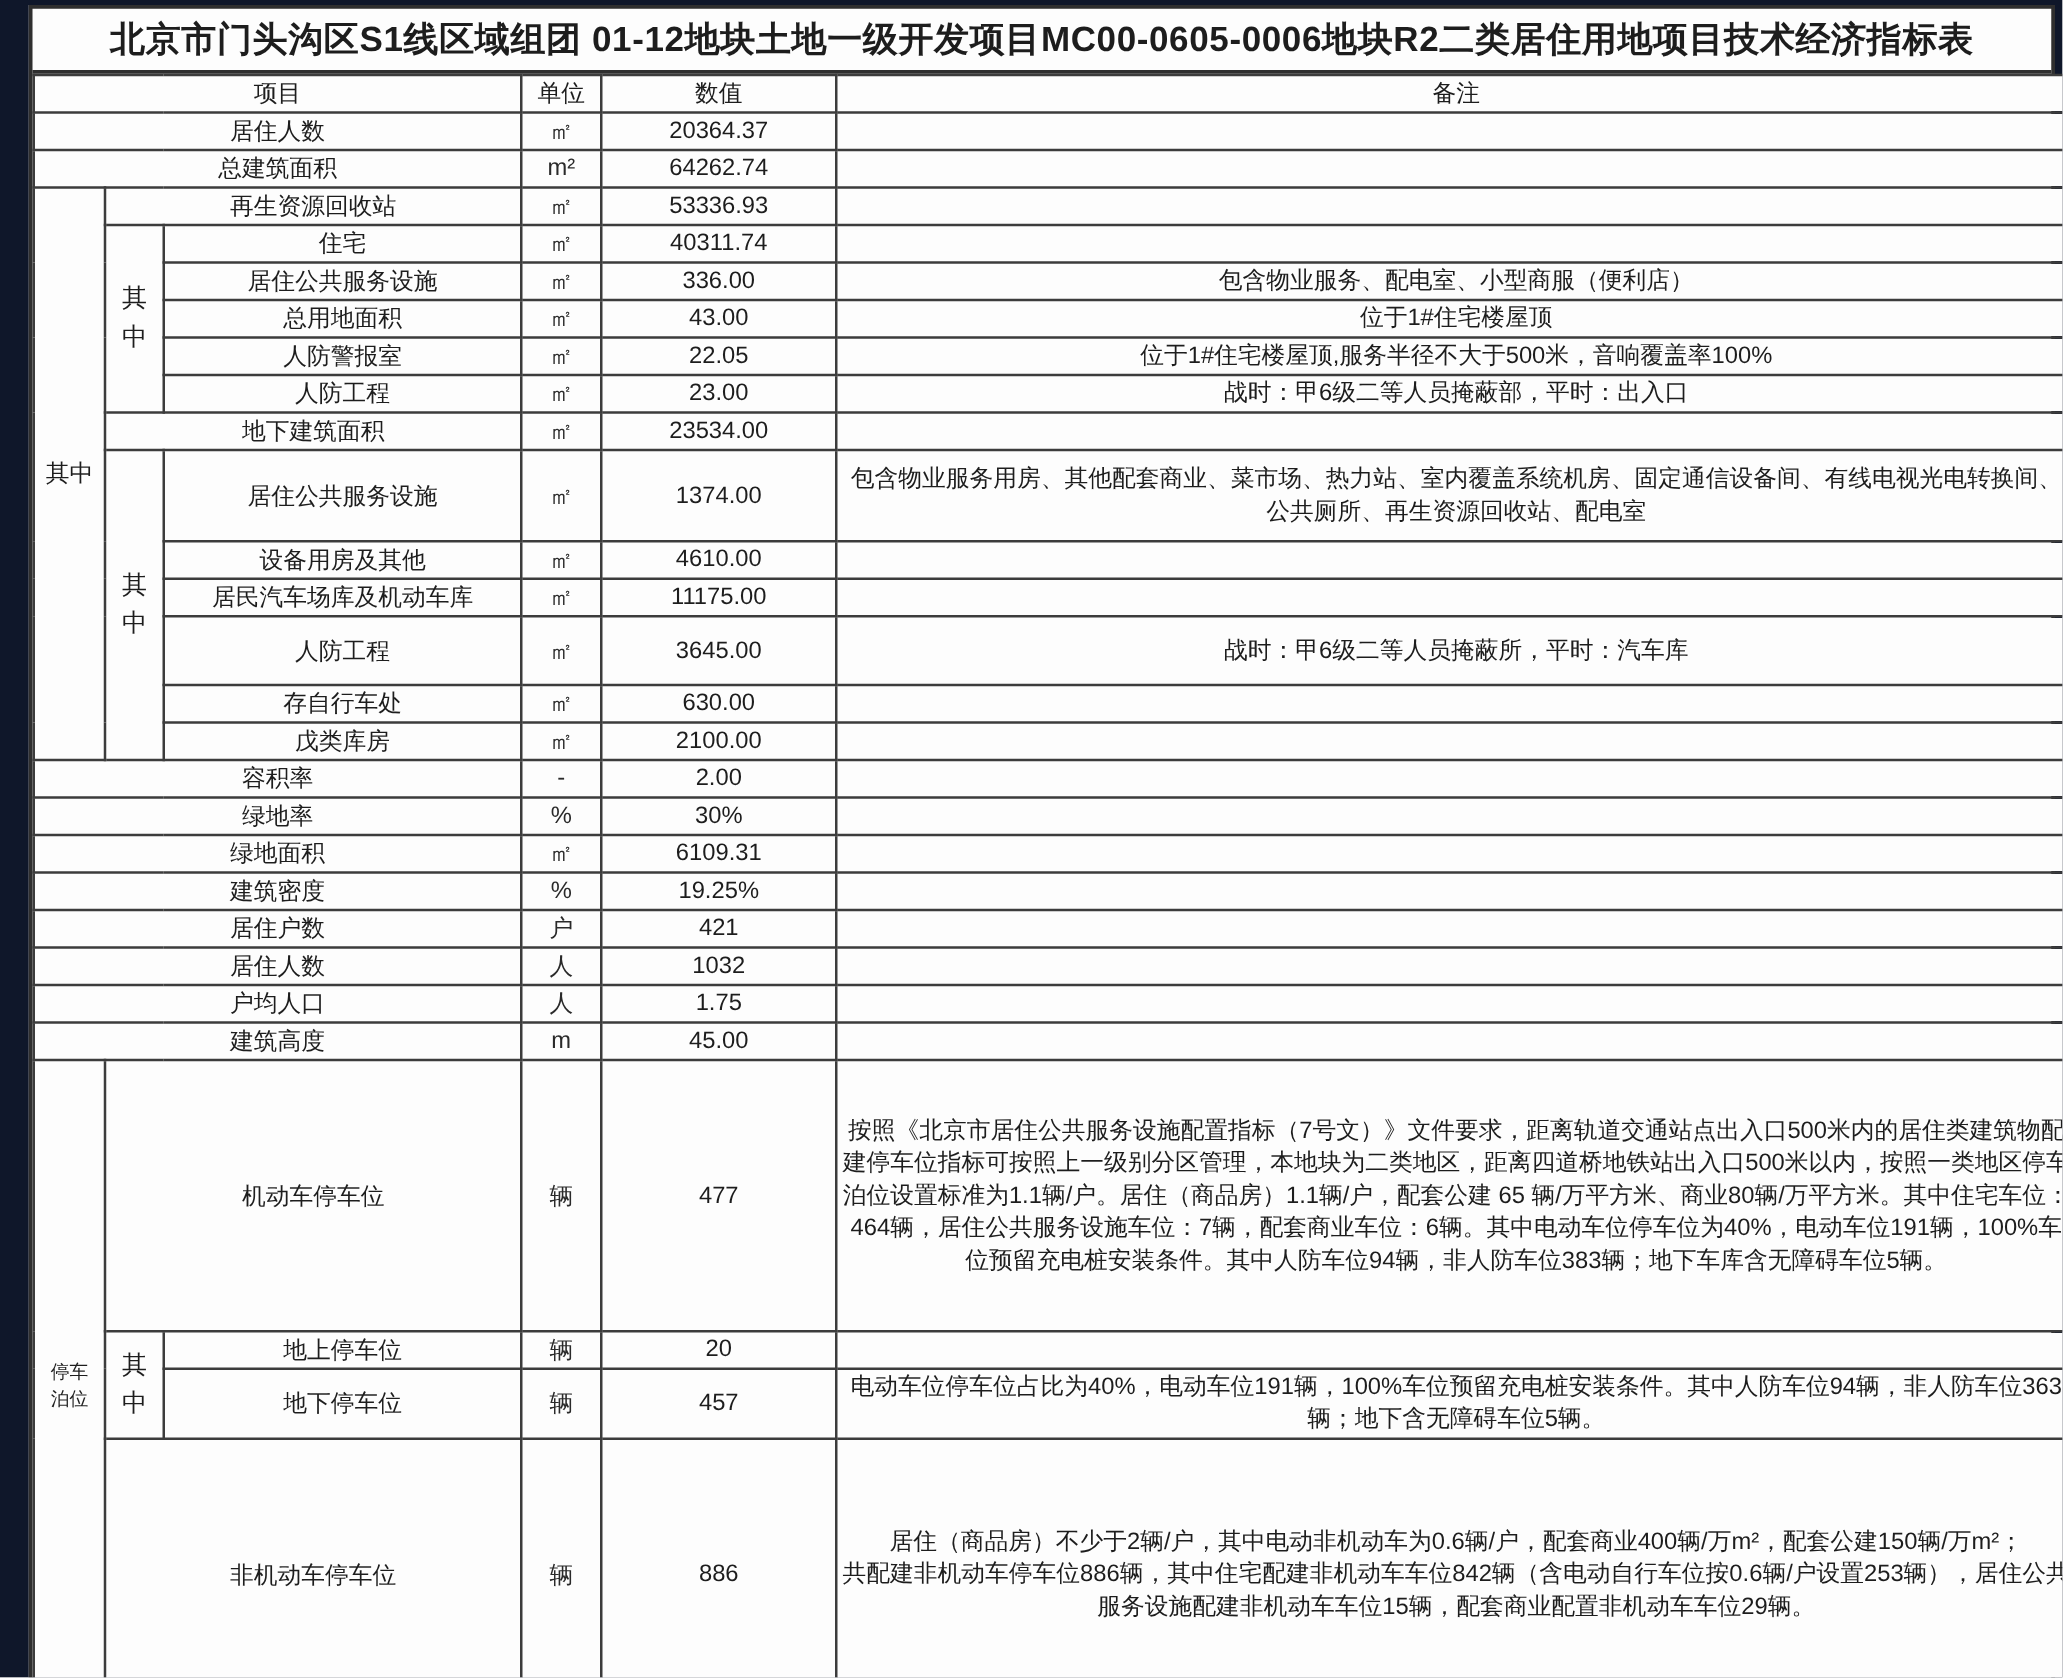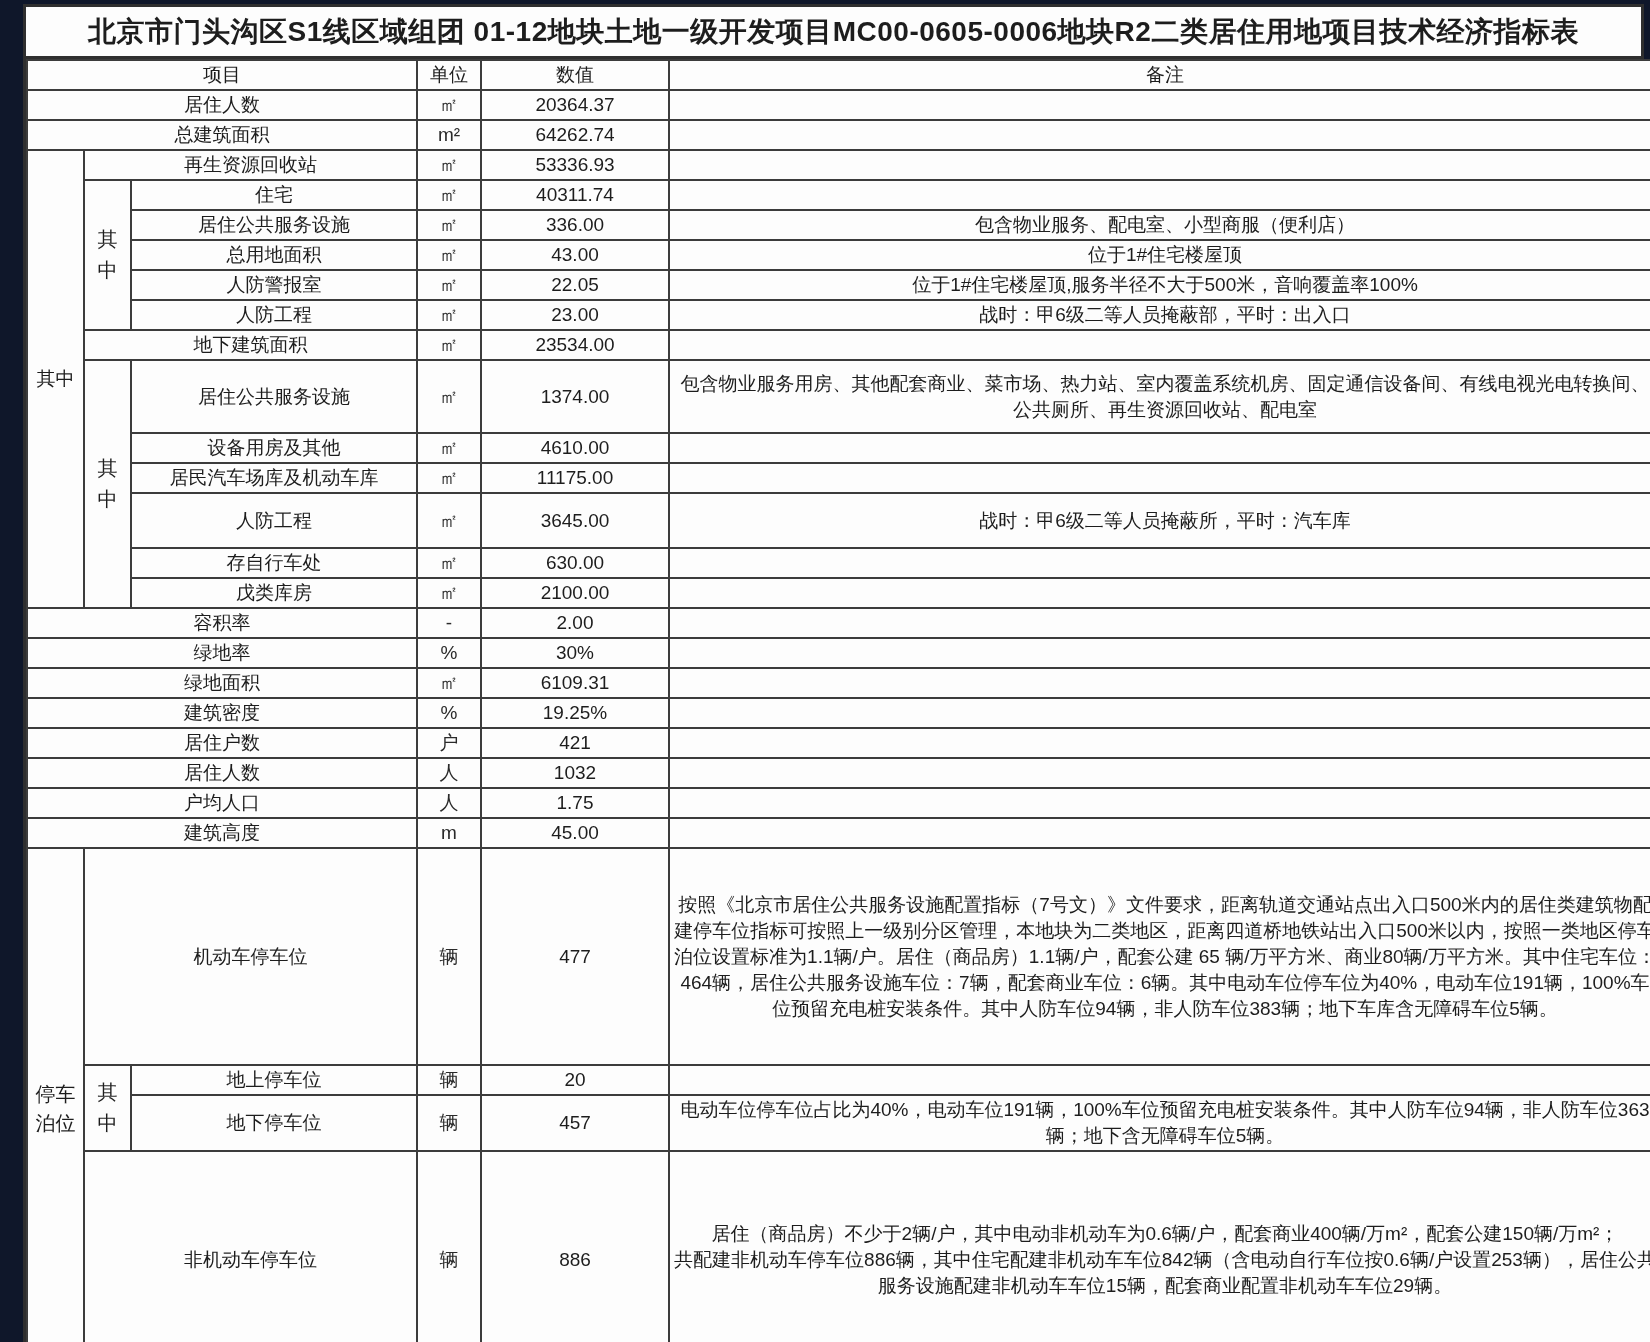--- a/index.html
+++ b/index.html
@@ -25,21 +25,21 @@
   tr.r{height:29px;}
   tr.h73{height:73px;}
   tr.h55{height:55px;}
   tr.h217{height:217px;}
   tr.h218{height:218px;}
   td.unit{font-size:17px;color:#2a2a2a;}
   td.value{font-size:20px;}
   td.item{font-size:20px;}
   td.glabel{font-size:20px;}
   .vert{max-width:1.15em;margin:0 auto;line-height:1.55;font-size:20px;}
-  .stack2{max-width:2.2em;margin:0 auto;line-height:1.45;font-size:20px;}
+  .stack2{max-width:2.2em;margin:0 auto;line-height:1.45;font-size:15px;}
   td.remark{font-size:19px;line-height:26px;}
   td.remark-left{text-align:left;padding:4px 10px;margin-left:28px;}
   td.prewrap{white-space:pre-wrap;}
   th.hdr{font-size:20px;}
 </style>
 </head>
 <body>
 
 <div class="page">
   <div class="sheet">

